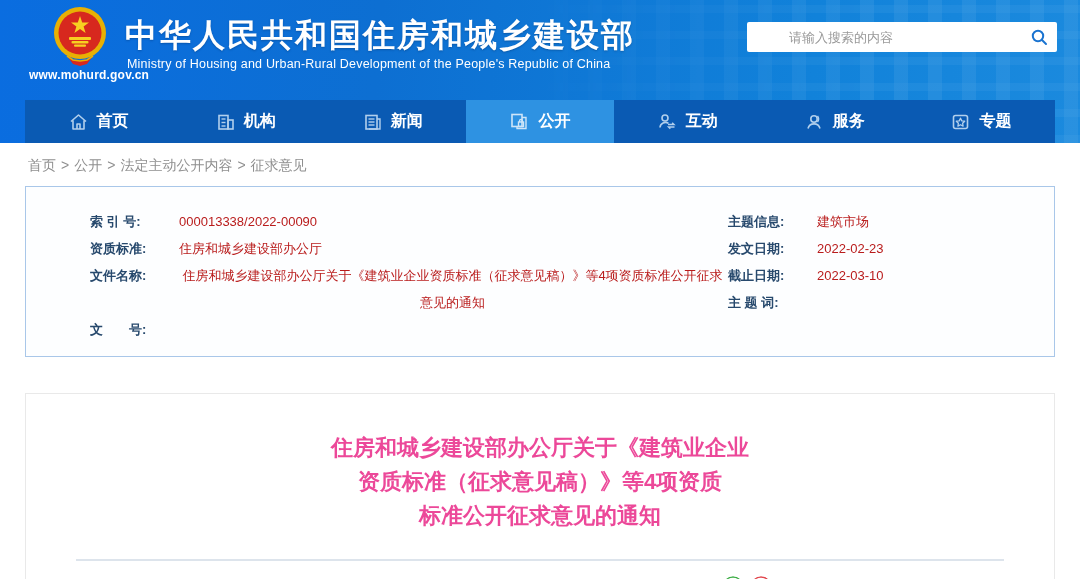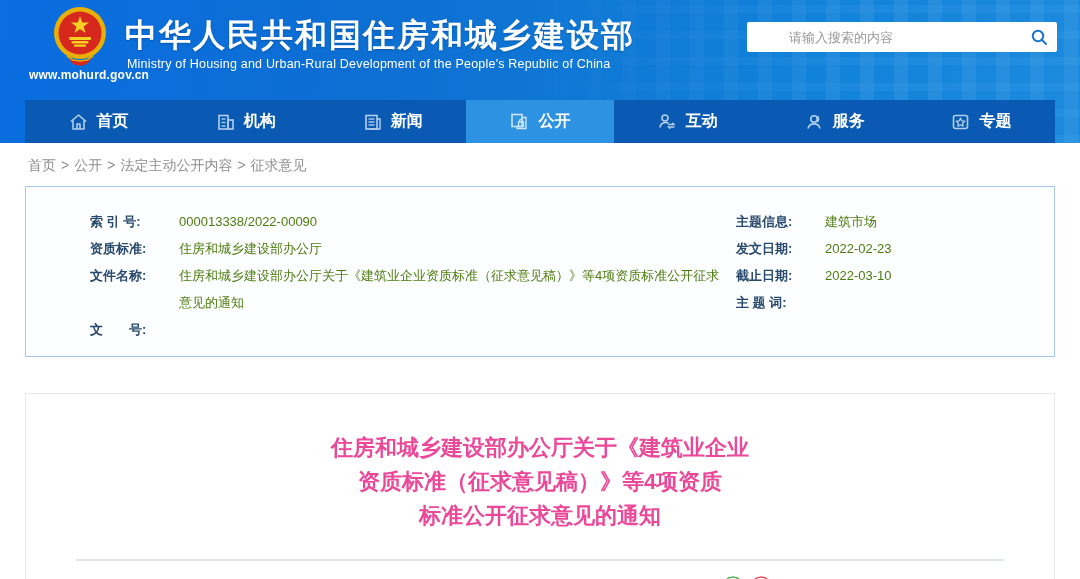--- a/index.html
+++ b/index.html
@@ -45,26 +45,26 @@
   
   .breadcrumb { padding:14px 8px 11px 28px; font-size:14px; color:#8f8f8f; }
   .breadcrumb span { color:#8f8f8f; }
   .crumb { cursor:pointer; }
   .crumb-sep { margin:0 5px; }
 
   
   .info-box { margin:0 25px; border:1px solid #a9c7e9; background:#fdfeff;
     padding:21px 0 13px 0; display:flex; }
   .info-col-left { width:700px; }
-  .info-col-right { flex:1;margin-left:8px; }
+  .info-col-right { flex:1; }
   .info-row { display:flex; line-height:27px; font-size:13px;gap:15px; }
   .info-col-left .info-row { padding-left:64px; }
   .info-col-right .info-row { padding-left:2px; }
   .info-label { font-weight:bold; color:#27496d; white-space:pre; min-width:70px; }
-  .info-value { color:#4d7c0f; margin-left:4px; }
+  .info-value { color:#b91c1c; margin-left:4px;text-align:center; }
 
   
   .article-box { margin:36px 25px 0 25px; border:1px solid #e9e9e9; background:#fff;
     min-height:230px; }
   .article-title { margin-top:37px; text-align:center; font-size:22px; font-weight:bold;
     color:#ec4899; line-height:34px; }
   .article-divider { height:0; border-top:2px solid #dde4ec; margin:26px 50px 0 50px; }
   .article-meta { margin-top:15px; display:flex; align-items:center; justify-content:center;
     font-size:13px; color:#333; }
   .meta-label { color:#333; }

